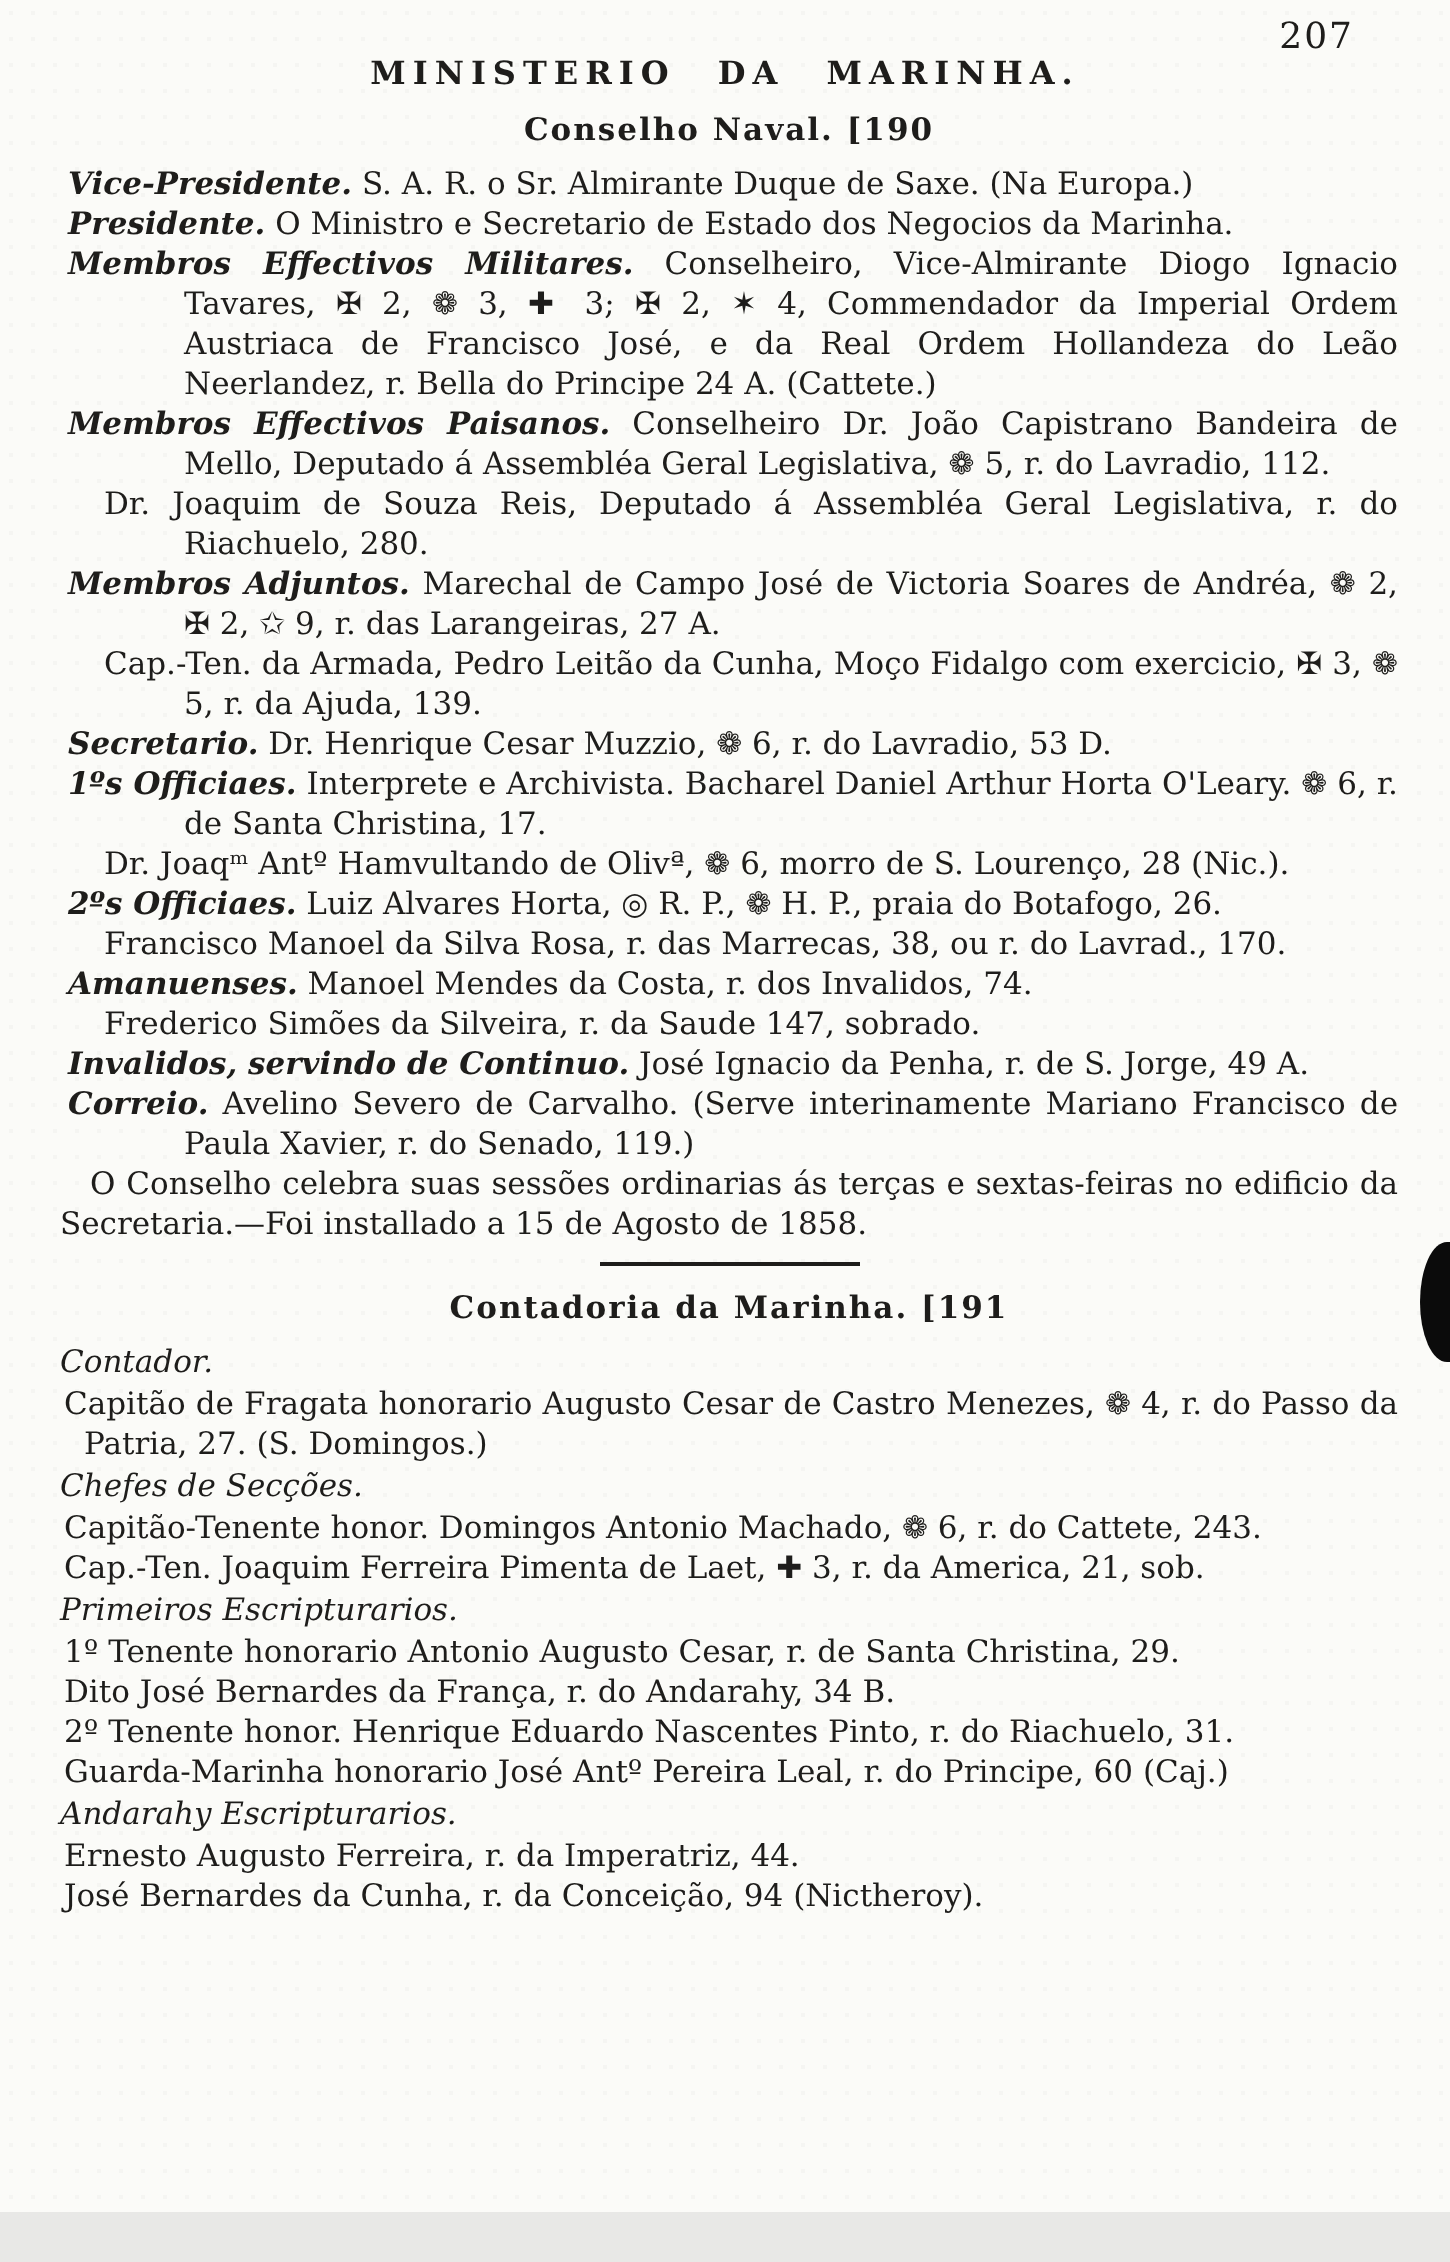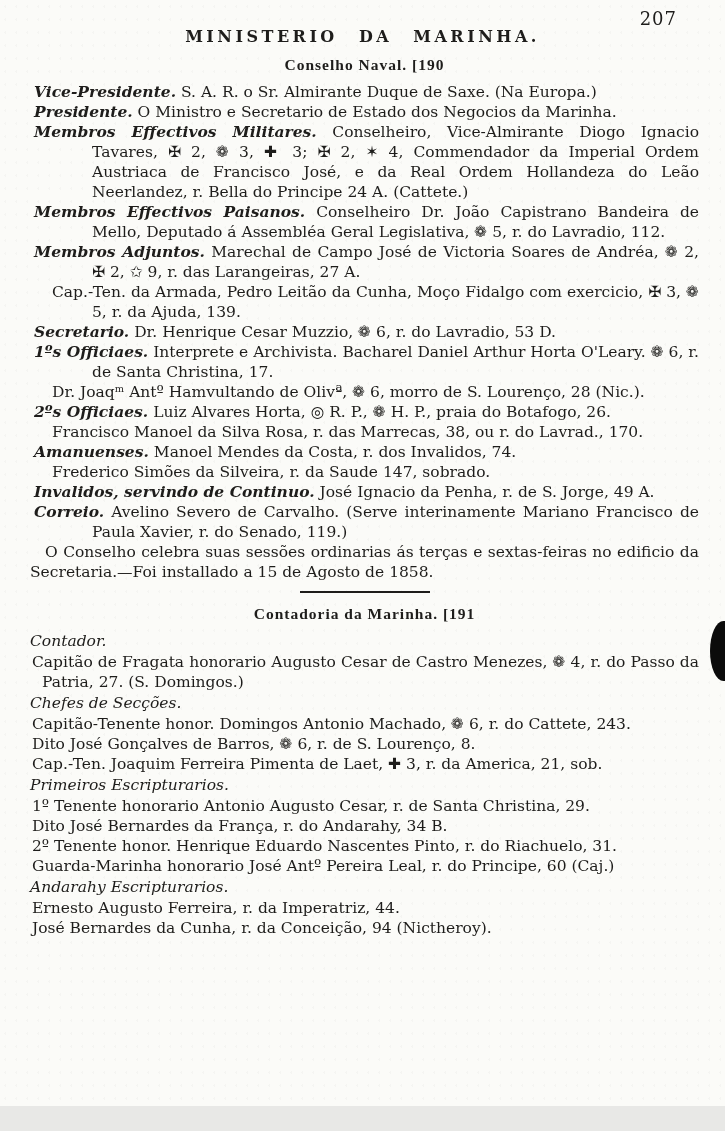--- a/index.html
+++ b/index.html
@@ -33,21 +33,20 @@
     font-size:18px;
     letter-spacing:1px;
   }
   .content { padding:0 26px 0 30px; }
   .section-heading {
     text-align:center;
     font-weight:bold;
     font-size:15.5px;
     letter-spacing:1px;
     margin:8px 0 7px;
-    font-family:Liberation Serif, serif;
   }
   .content p { margin:0; text-align:justify; }
   
   .p-main { padding-left:62px; text-indent:-58px; }
   
   .p-sub  { padding-left:62px; text-indent:-40px; }
   
   .p-flush { padding-left:12px; text-indent:-10px; }
   
   .p-note { text-indent:15px; }
@@ -77,39 +76,39 @@
   <div class="running-header">
     <span class="rh-title">MINISTERIO DA MARINHA.</span>
     <span class="rh-page">207</span>
   </div>
   <div class="content" id="content">
       <div class="section-heading">Conselho Naval. [190</div>
       <p class="p-main"><span class="lead">Vice-Presidente.</span><span> S. A. R. o Sr. Almirante Duque de Saxe. (Na Europa.)</span></p>
       <p class="p-main"><span class="lead">Presidente.</span><span> O Ministro e Secretario de Estado dos Negocios da Marinha.</span></p>
       <p class="p-main"><span class="lead">Membros Effectivos Militares.</span><span> Conselheiro, Vice-Almirante Diogo Ignacio Tavares, ✠ 2, ❁ 3, ✚ 3; ✠ 2, ✶ 4, Commendador da Imperial Ordem Austriaca de Francisco José, e da Real Ordem Hollandeza do Leão Neerlandez, r. Bella do Principe 24 A. (Cattete.)</span></p>
       <p class="p-main"><span class="lead">Membros Effectivos Paisanos.</span><span> Conselheiro Dr. João Capistrano Bandeira de Mello, Deputado á Assembléa Geral Legislativa, ❁ 5, r. do Lavradio, 112.</span></p>
+      <p class="p-sub"><span>Dr. Joaquim de Souza Reis, Deputado á Assembléa Geral Legislativa, r. do Riachuelo, 280.</span></p>
       <p class="p-main"><span class="lead">Membros Adjuntos.</span><span> Marechal de Campo José de Victoria Soares de Andréa, ❁ 2, ✠ 2, ✩ 9, r. das Larangeiras, 27 A.</span></p>
       <p class="p-sub"><span>Cap.-Ten. da Armada, Pedro Leitão da Cunha, Moço Fidalgo com exercicio, ✠ 3, ❁ 5, r. da Ajuda, 139.</span></p>
       <p class="p-main"><span class="lead">Secretario.</span><span> Dr. Henrique Cesar Muzzio, ❁ 6, r. do Lavradio, 53 D.</span></p>
       <p class="p-main"><span class="lead">1ºs Officiaes.</span><span> Interprete e Archivista. Bacharel Daniel Arthur Horta O'Leary. ❁ 6, r. de Santa Christina, 17.</span></p>
       <p class="p-sub"><span>Dr. Joaqᵐ Antº Hamvultando de Olivª, ❁ 6, morro de S. Lourenço, 28 (Nic.).</span></p>
       <p class="p-main"><span class="lead">2ºs Officiaes.</span><span> Luiz Alvares Horta, ◎ R. P., ❁ H. P., praia do Botafogo, 26.</span></p>
       <p class="p-sub"><span>Francisco Manoel da Silva Rosa, r. das Marrecas, 38, ou r. do Lavrad., 170.</span></p>
       <p class="p-main"><span class="lead">Amanuenses.</span><span> Manoel Mendes da Costa, r. dos Invalidos, 74.</span></p>
       <p class="p-sub"><span>Frederico Simões da Silveira, r. da Saude 147, sobrado.</span></p>
       <p class="p-main"><span class="lead">Invalidos, servindo de Continuo.</span><span> José Ignacio da Penha, r. de S. Jorge, 49 A.</span></p>
       <p class="p-main"><span class="lead">Correio.</span><span> Avelino Severo de Carvalho. (Serve interinamente Mariano Francisco de Paula Xavier, r. do Senado, 119.)</span></p>
       <p class="p-note"><span>O Conselho celebra suas sessões ordinarias ás terças e sextas-feiras no edificio da Secretaria.—Foi installado a 15 de Agosto de 1858.</span></p>
       <div class="rule"></div>
       <div class="section-heading">Contadoria da Marinha. [191</div>
       <p class="p-center_italic"><span>Contador.</span></p>
       <p class="p-flush"><span>Capitão de Fragata honorario Augusto Cesar de Castro Menezes, ❁ 4, r. do Passo da Patria, 27. (S. Domingos.)</span></p>
       <p class="p-center_italic"><span>Chefes de Secções.</span></p>
       <p class="p-flush"><span>Capitão-Tenente honor. Domingos Antonio Machado, ❁ 6, r. do Cattete, 243.</span></p>
-      <p class="p-flush"><span>Dito José Gonçalves de Barros, ❁ 6, r. de S. Lourenço, 8.</span></p>
       <p class="p-flush"><span>Cap.-Ten. Joaquim Ferreira Pimenta de Laet, ✚ 3, r. da America, 21, sob.</span></p>
       <p class="p-center_italic"><span>Primeiros Escripturarios.</span></p>
       <p class="p-flush"><span>1º Tenente honorario Antonio Augusto Cesar, r. de Santa Christina, 29.</span></p>
       <p class="p-flush"><span>Dito José Bernardes da França, r. do Andarahy, 34 B.</span></p>
       <p class="p-flush"><span>2º Tenente honor. Henrique Eduardo Nascentes Pinto, r. do Riachuelo, 31.</span></p>
       <p class="p-flush"><span>Guarda-Marinha honorario José Antº Pereira Leal, r. do Principe, 60 (Caj.)</span></p>
       <p class="p-center_italic"><span>Andarahy Escripturarios.</span></p>
       <p class="p-flush"><span>Ernesto Augusto Ferreira, r. da Imperatriz, 44.</span></p>
       <p class="p-flush"><span>José Bernardes da Cunha, r. da Conceição, 94 (Nictheroy).</span></p>
     </div>

